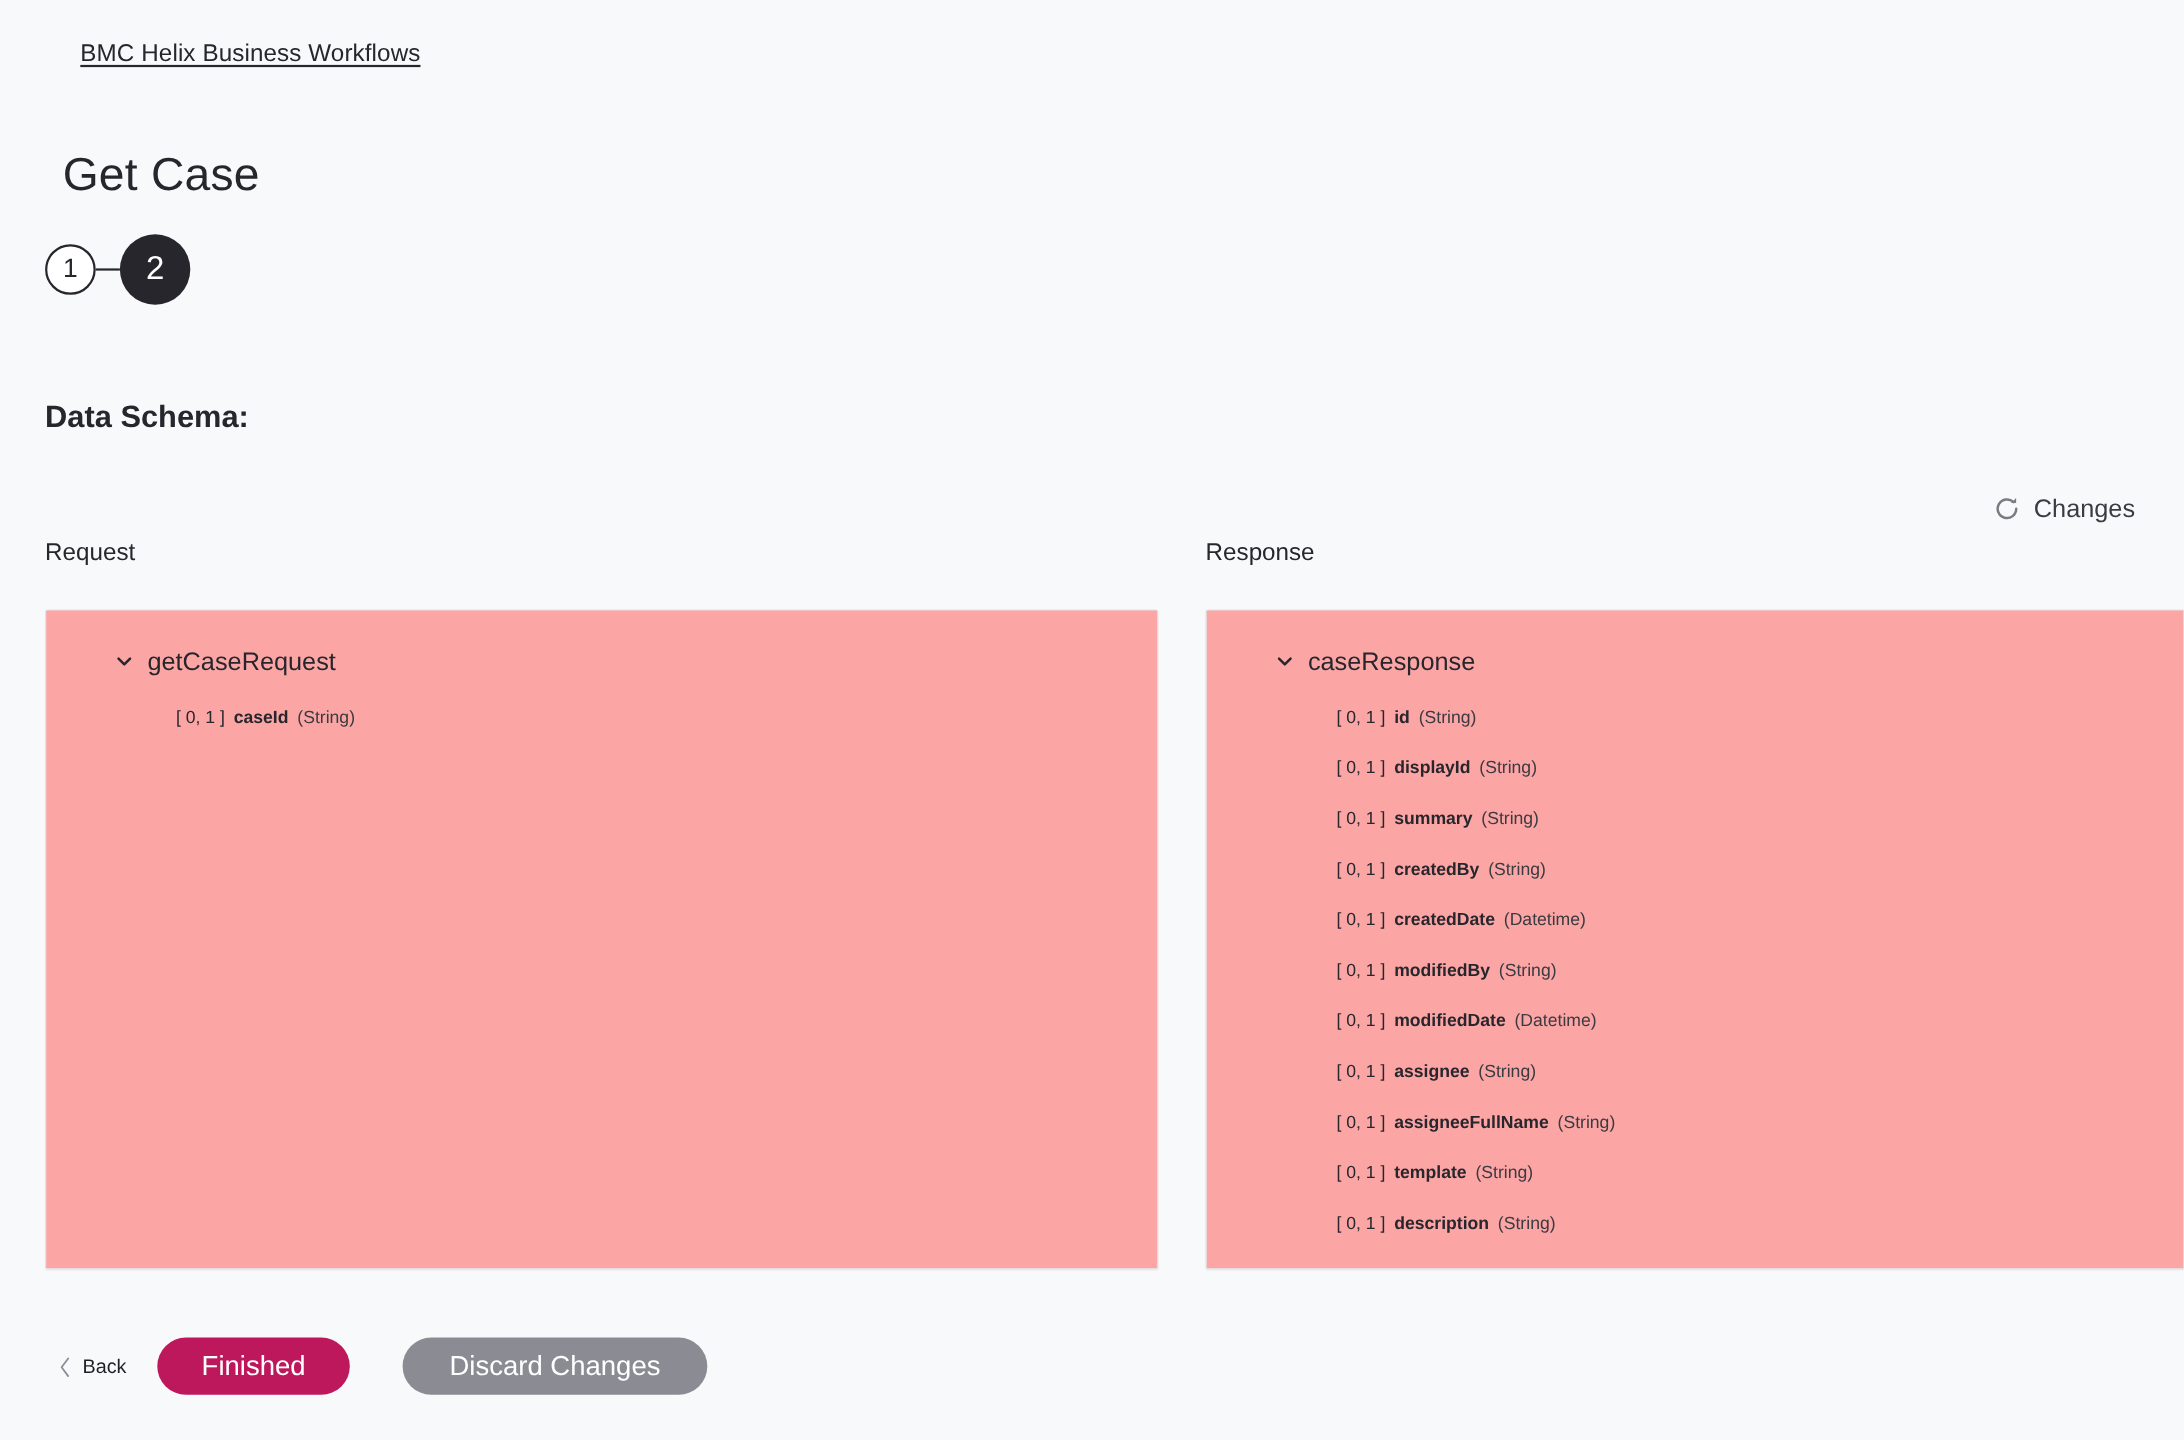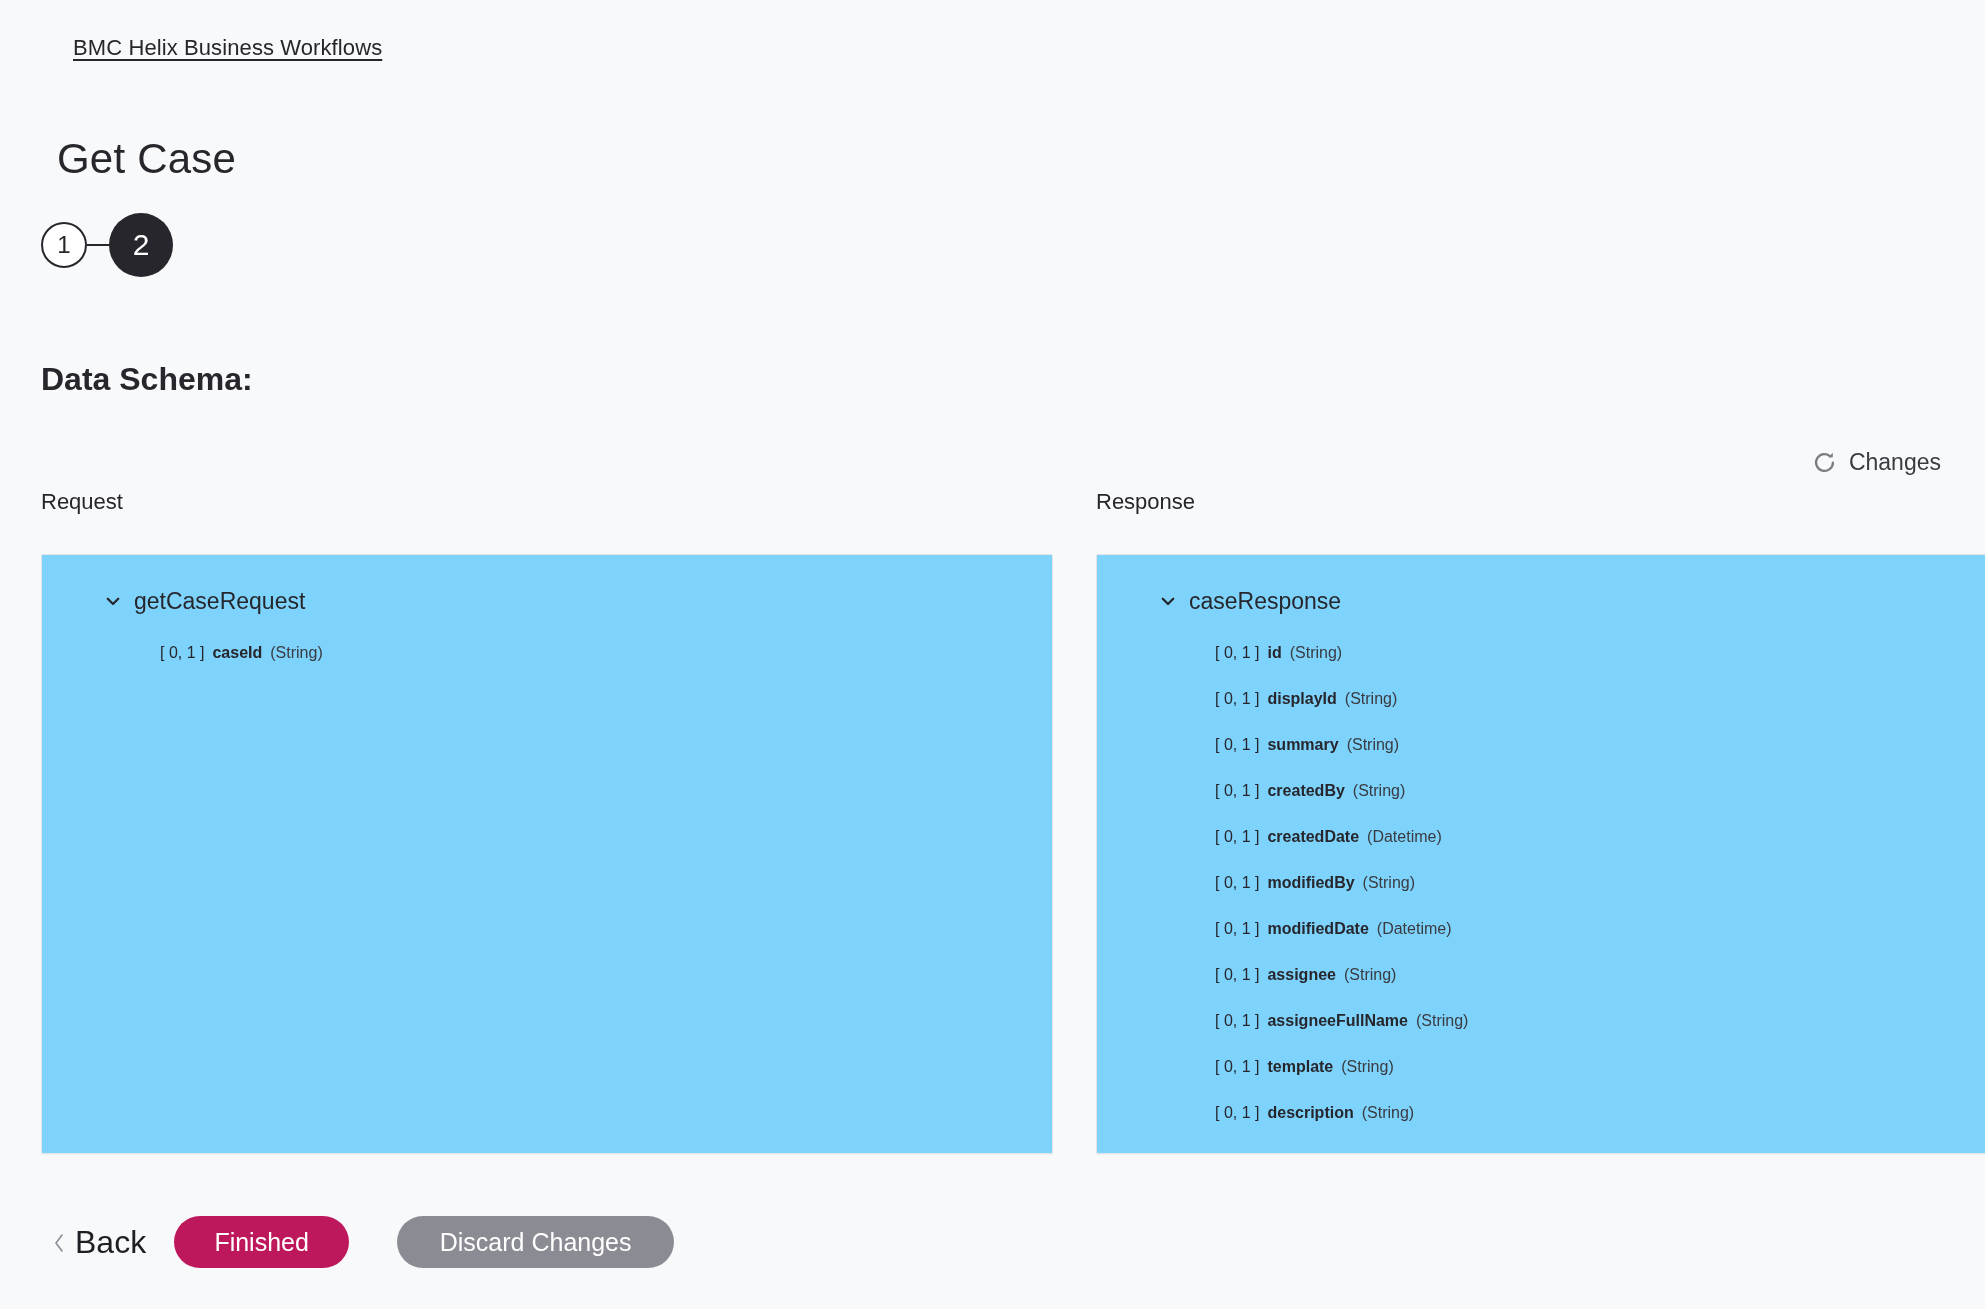--- a/index.html
+++ b/index.html
@@ -83,21 +83,21 @@
     height: 2px;
     background: #26262c;
     flex: none;
   }
 
   
   .section-heading {
     position: absolute;
     left: 41px;
     top: 361px;
-    font-size: 32px;
+    font-size: 28px;
     line-height: 36px;
     font-weight: 700;
     margin: 0;
     color: #26262c;
   }
 
   
   .refresh-btn {
     position: absolute;
     right: 44px;
@@ -138,21 +138,21 @@
     width: 1012px;
     flex: none;
   }
   .column-label {
     font-size: 22px;
     line-height: 28px;
     color: #26262c;
     margin-bottom: 18px;
   }
   .panel {
-    background: #7dd3fc;
+    background: #fca5a5;
     border: 1px solid #e3e4e8;
     border-radius: 2px;
     height: 600px;
     padding: 27px 0 0 0;
     overflow: hidden;
     box-shadow: 0 1px 1px rgba(0,0,0,0.04);
     margin-top: 38px;
   }
 
   
@@ -198,23 +198,23 @@
   .footer {
     position: absolute;
     left: 41px;
     top: 1216px;
     display: flex;
     align-items: center;
     gap: 0;
   }
   .back-link {
     display: flex;
-    align-items: flex-start;
+    align-items: center;
     gap: 10px;
-    font-size: 32px;
+    font-size: 18px;
     line-height: 30px;
     color: #1e1e24;
     cursor: pointer;
     padding: 0 28px 0 12px;
     background: none;
     border: none;
     font-family: inherit;
   }
   .back-chevron {
     width: 12px;

